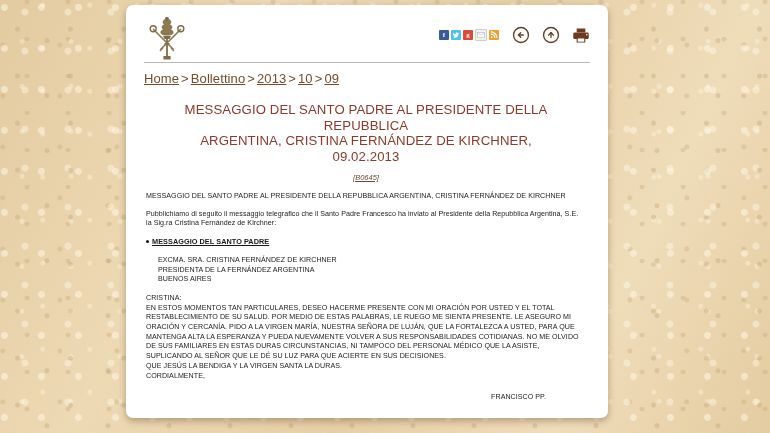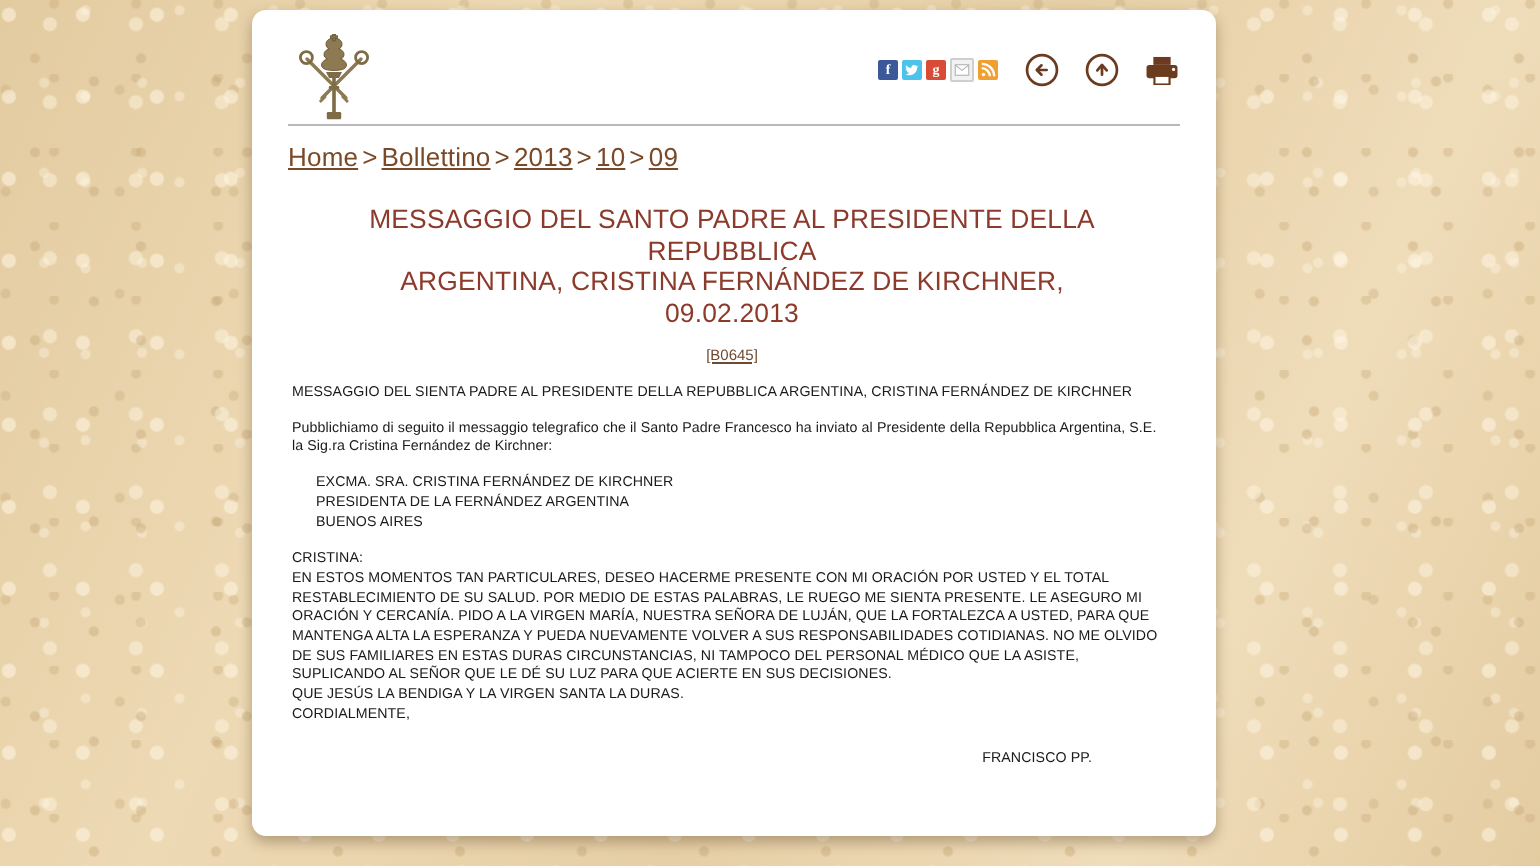--- a/index.html
+++ b/index.html
@@ -135,20 +135,21 @@
     line-height: 15.5px;
     color: #8c3a2b;
     font-weight: normal;
     letter-spacing: 0.1px;
   }
   .bulletin-code {
     text-align: center;
     margin-top: 9px;
     font-size: 7.5px;
     color: #6d4a30;
+    font-style: italic;
   }
   .bulletin-code a {
     color: #6d4a30;
     text-decoration: underline;
     cursor: pointer;
   }
 
   
   .doc-body {
     margin: 10px 10px 0 6px;
@@ -295,24 +296,27 @@
       <div>MESSAGGIO DEL SANTO PADRE AL PRESIDENTE DELLA REPUBBLICA</div>
       <div>ARGENTINA, CRISTINA FERNÁNDEZ DE KIRCHNER, 09.02.2013</div>
     </div>
 
     <div class="bulletin-code">
       <a>[B0645]</a>
     </div>
 
     <div class="doc-body">
 
-      <p>MESSAGGIO DEL SIENTA PADRE AL PRESIDENTE DELLA REPUBBLICA ARGENTINA, CRISTINA FERNÁNDEZ DE KIRCHNER</p>
+      <p>MESSAGGIO DEL SANTO PADRE AL PRESIDENTE DELLA REPUBBLICA ARGENTINA, CRISTINA FERNÁNDEZ DE KIRCHNER</p>
 
       <p>Pubblichiamo di seguito il messaggio telegrafico che il Santo Padre Francesco ha inviato al Presidente della Repubblica Argentina, S.E. la Sig.ra Cristina Fernández de Kirchner:</p>
 
+      <div class="subheading">
+        <span class="bullet-dot"></span><span>MESSAGGIO DEL SANTO PADRE</span>
+      </div>
 
       <div class="addr-block">
         <div>EXCMA. SRA. CRISTINA FERNÁNDEZ DE KIRCHNER</div>
         <div>PRESIDENTA DE LA FERNÁNDEZ ARGENTINA</div>
         <div>BUENOS AIRES</div>
       </div>
 
       <div class="msg-block">
         <div>CRISTINA:</div>
         <div>EN ESTOS MOMENTOS TAN PARTICULARES, DESEO HACERME PRESENTE CON MI ORACIÓN POR USTED Y EL TOTAL RESTABLECIMIENTO DE SU SALUD. POR MEDIO DE ESTAS PALABRAS, LE RUEGO ME SIENTA PRESENTE. LE ASEGURO MI ORACIÓN Y CERCANÍA. PIDO A LA VIRGEN MARÍA, NUESTRA SEÑORA DE LUJÁN, QUE LA FORTALEZCA A USTED, PARA QUE MANTENGA ALTA LA ESPERANZA Y PUEDA NUEVAMENTE VOLVER A SUS RESPONSABILIDADES COTIDIANAS. NO ME OLVIDO DE SUS FAMILIARES EN ESTAS DURAS CIRCUNSTANCIAS, NI TAMPOCO DEL PERSONAL MÉDICO QUE LA ASISTE, SUPLICANDO AL SEÑOR QUE LE DÉ SU LUZ PARA QUE ACIERTE EN SUS DECISIONES.</div>

